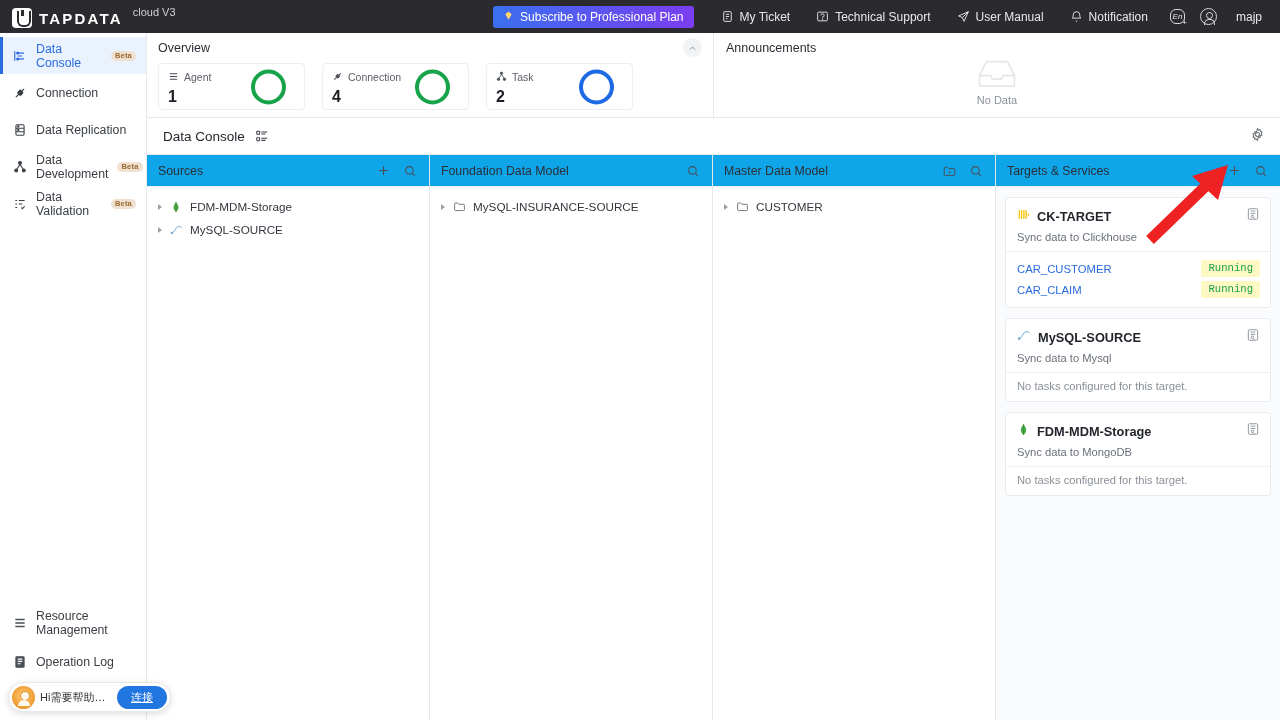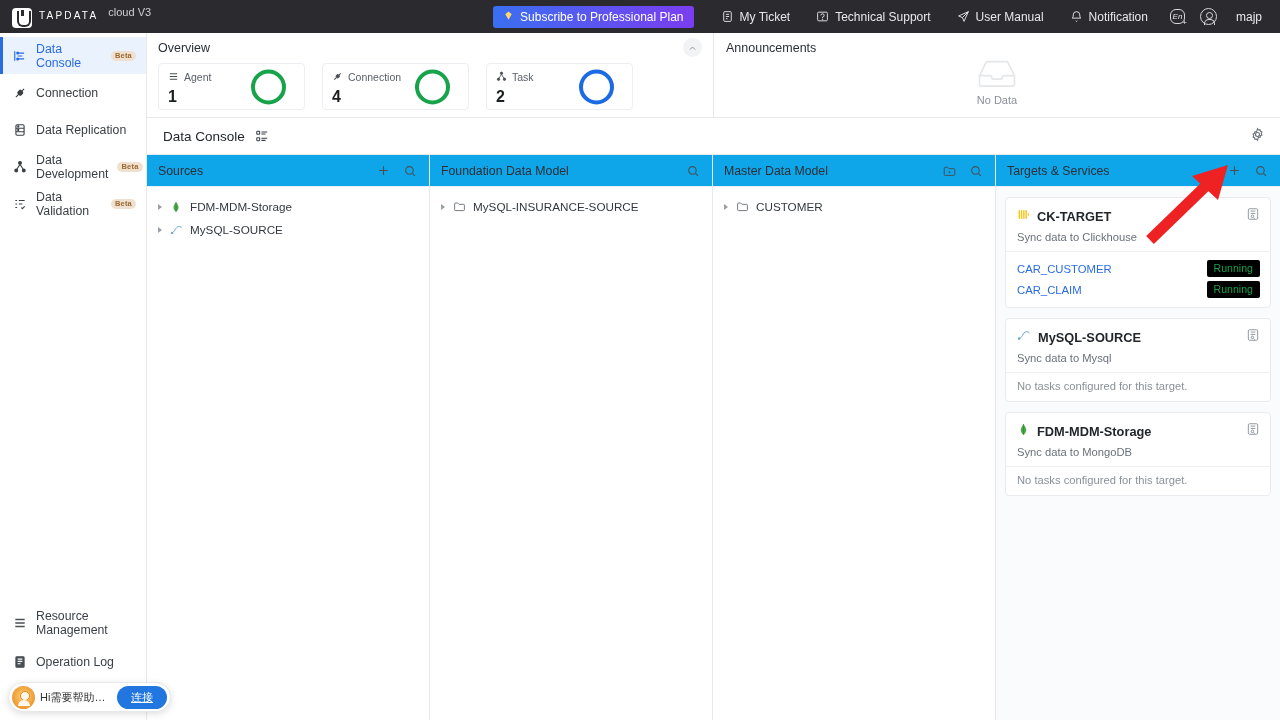--- a/index.html
+++ b/index.html
@@ -26,22 +26,22 @@
   .brand-mark::before {
     content: ""; position: absolute; left: 5px; top: 3px;
     width: 10px; height: 14px; border-radius: 0 0 6px 6px;
     border: 2.5px solid #2b2b2f; border-top: none;
   }
   .brand-mark::after {
     content: ""; position: absolute; left: 8.5px; top: 2px;
     width: 3px; height: 6px; background: #2b2b2f;
   }
   .brand-word {
-    color: #ffffff; font-size: 10px; letter-spacing: 2.2px;
-    font-weight: 400; margin-top: 5px;
+    color: #ffffff; font-size: 15px; letter-spacing: 2.2px;
+    font-weight: 700; margin-top: 5px;
   }
   .brand-sub { color: #cfcfd4; font-size: 11px; margin-top: 1px; margin-left: 3px; }
 
   .topbar-right { margin-left: auto; display: flex; align-items: center; gap: 0; }
   .top-item {
     display: flex; align-items: center; gap: 6px;
     color: #e8e8ec; font-size: 12px; padding: 0 13px; height: 33px;
     cursor: pointer; white-space: nowrap;
   }
   .top-item svg { display: block; }
@@ -218,22 +218,22 @@
   .tcard-title-row { display: flex; align-items: center; gap: 7px; }
   .tcard-title { font-size: 12.8px; font-weight: 700; color: #22262c; }
   .tcard-sub { font-size: 11.2px; color: #6a707a; margin-top: 6px; }
   .tcard-ic { position: absolute; right: 10px; top: 9px; cursor: pointer; }
   .tcard-body { border-top: 1px solid #eef0f2; padding: 5px 10px 6px 11px; }
   .task-row {
     display: flex; align-items: center; height: 19px; margin: 2px 0;
   }
   .task-name { font-size: 11.3px; color: #2a6ce0; cursor: pointer; }
   .status-badge {
-    margin-left: auto; background: #000000; color: #1a9e4b;
-    font-size: 10.6px; border-radius: 2px; padding: 2px 7px; line-height: 1.25;
+    margin-left: auto; background: #fef9c3; color: #1a9e4b;
+    font-size: 10.6px; border-radius: 2px; padding: 2px 7px; line-height: 1.25; font-family: Liberation Mono, monospace;
   }
   .empty-tasks { font-size: 11.2px; color: #8b9199; padding: 2px 0 3px; }
 
   
   .arrow-svg { position: absolute; left: 1140px; top: 160px; pointer-events: none; z-index: 30; }
 </style>
 </head>
 <body>
 
 <div class="app">

